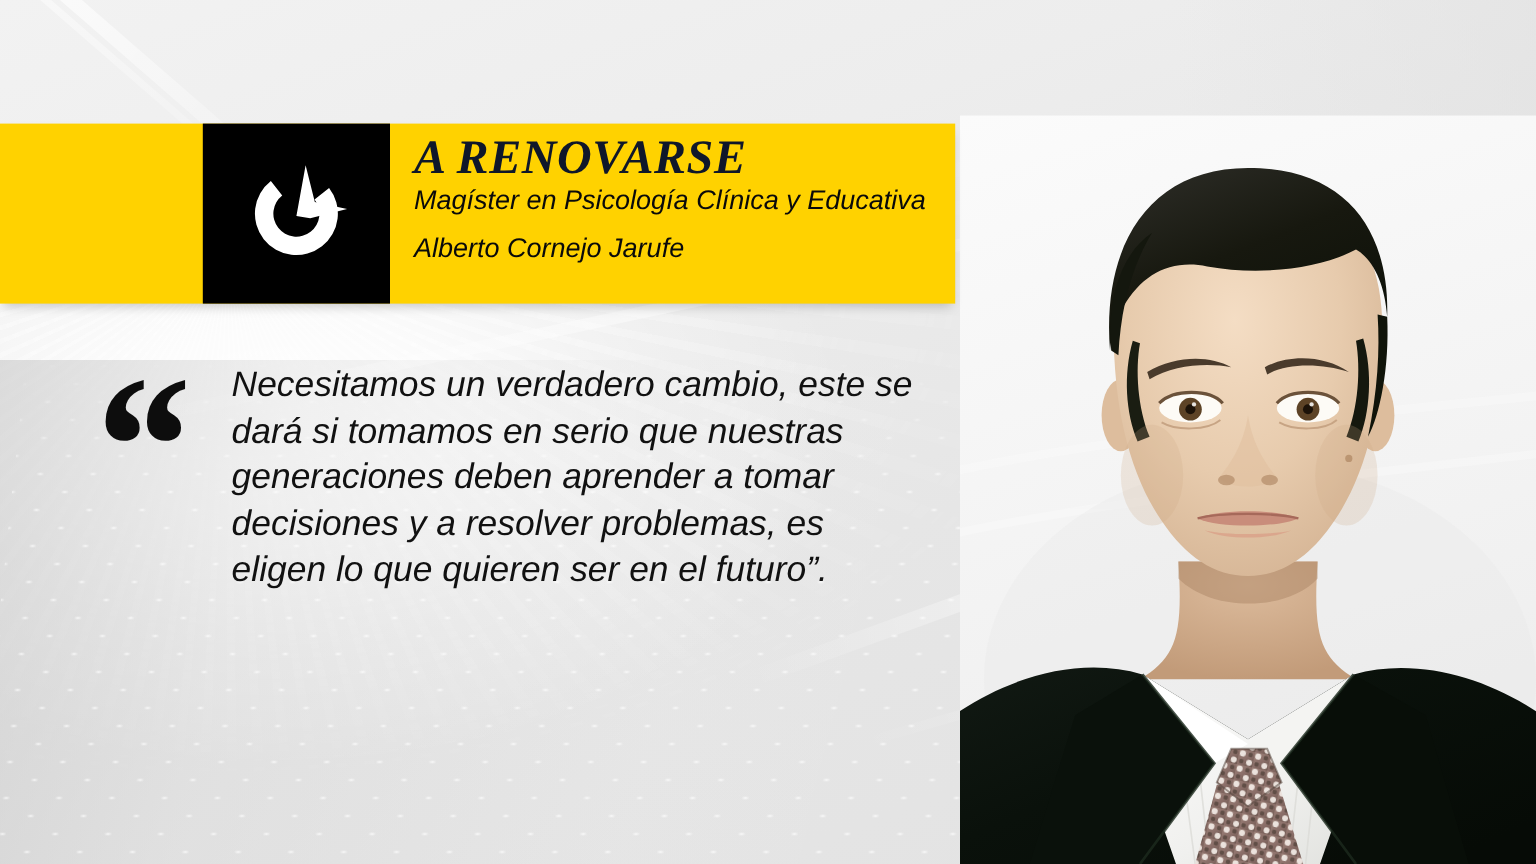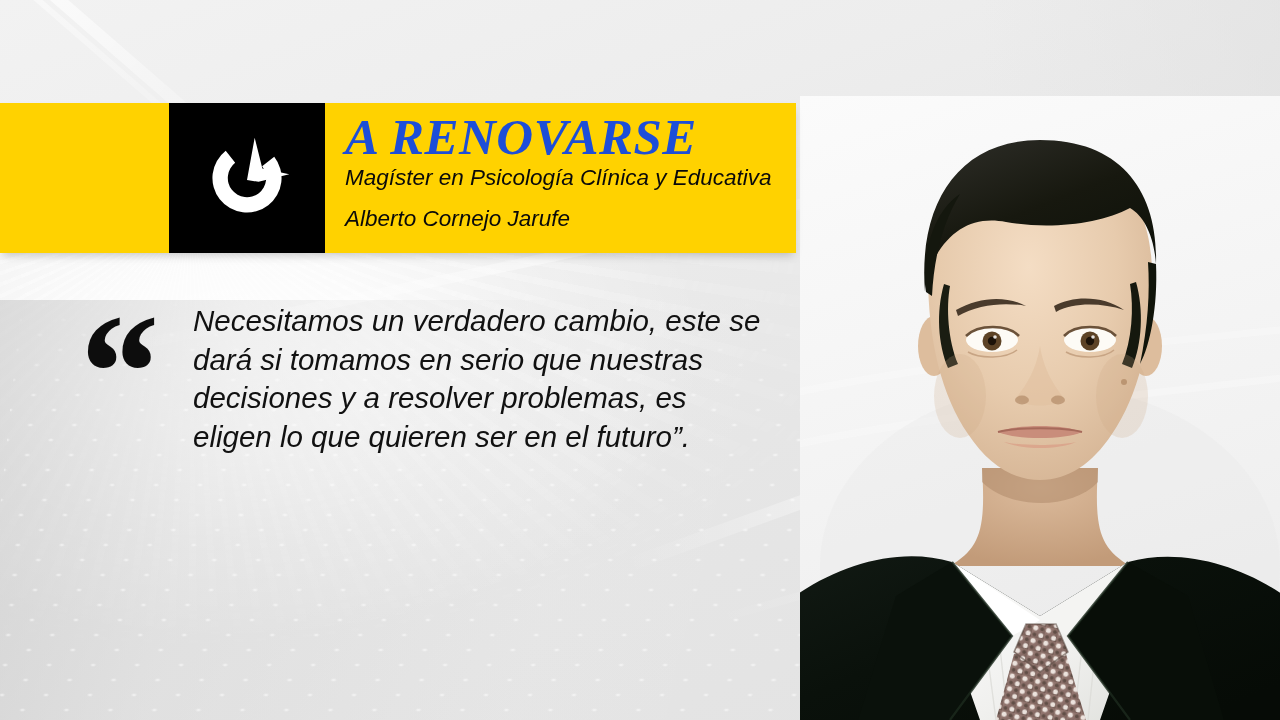--- a/index.html
+++ b/index.html
@@ -92,22 +92,22 @@
     background:#000;
   }
   .logo-box svg { position:absolute; left:50%; top:50%; transform:translate(-50%,-50%); }
   .banner-text {
     position:absolute; left:345px; top:8px;
     width:450px;
   }
   .title {
     font-family:"Liberation Serif", serif;
     font-weight:bold; font-style:italic;
-    font-size:51px; line-height:1.02;
-    color:#1d4ed8; letter-spacing:.5px;
+    font-size:40px; line-height:1.02;
+    color:#0f172a; letter-spacing:.5px;
     white-space:nowrap;
   }
   .subline {
     font-family:"Liberation Sans", sans-serif;
     font-style:italic; font-weight:normal;
     font-size:22.5px; line-height:1.32;
     color:#0a0a0a;
     white-space:nowrap;
   }
   .subline.first { margin-top:11px; }
@@ -320,17 +320,18 @@
       <div class="subline">Magíster en Psicología Clínica y Educativa</div>
       <div class="subline first">Alberto Cornejo Jarufe</div>
     </div>
   </div>
 
   <div class="quote-mark">“</div>
 
   <div class="quote-body">
     <span class="ln">Necesitamos un verdadero cambio, este se</span>
     <span class="ln">dará si tomamos en serio que nuestras</span>
+    <span class="ln">generaciones deben aprender a tomar</span>
     <span class="ln">decisiones y a resolver problemas, es</span>
     <span class="ln">eligen lo que quieren ser en el futuro”.</span>
   </div>
 
 </div>
 
 </body></html>

